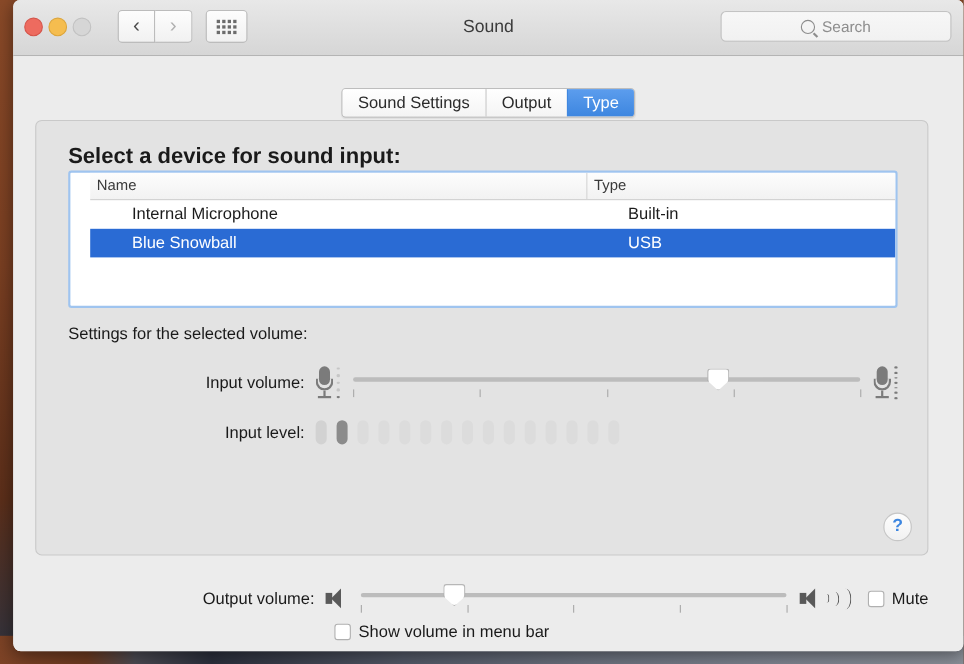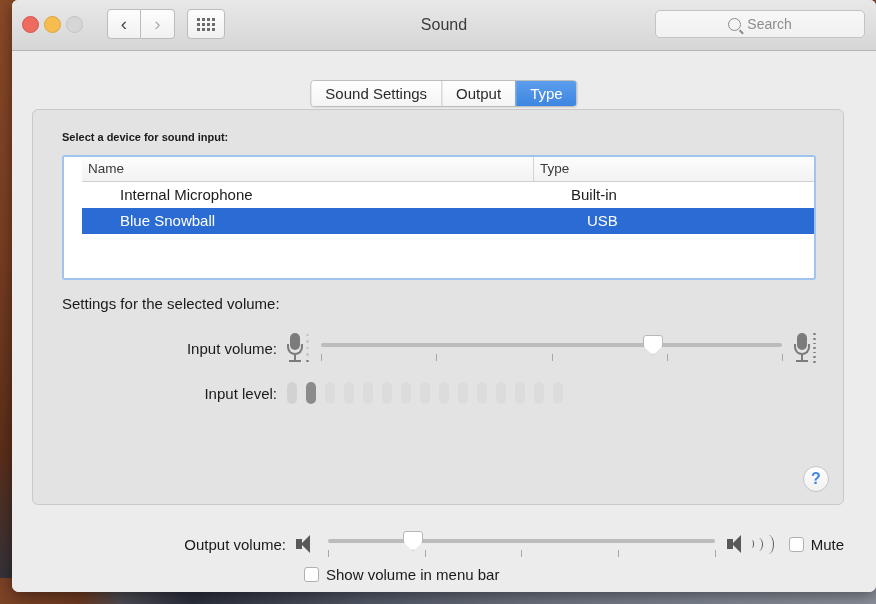--- a/index.html
+++ b/index.html
@@ -184,21 +184,21 @@
     height: 396px;
     background: #e3e3e3;
     border: 1px solid #c9c9c9;
     border-radius: 6px;
     box-sizing: border-box;
   }
 
   #panel-label {
     position: absolute;
     left: 29px; top: 21px;
-    font-size: 11px;
+    font-size: 20px;
     font-weight: bold;
     color: #1a1a1a;
   }
 
   
   #device-table {
     position: absolute;
     left: 29px;
     top: 45px;
     width: 754px;
@@ -224,21 +224,21 @@
 
   .trow {
     display: flex;
     height: 26px;
     font-size: 15px;
     color: #1c1c1c;
   }
   .trow .td { line-height: 26px; padding-left: 6px; }
   .td.col-name { width: 451px; box-sizing: border-box; margin-left: 32px; }
   .td.col-type { flex: 1; box-sizing: border-box; }
-  .trow.selected { background: #2a6bd4; color: #ffffff; gap: 16px; }
+  .trow.selected { background: #2a6bd4; color: #ffffff; }
 
   #settings-label {
     position: absolute;
     left: 29px; top: 185px;
     font-size: 15px;
     color: #1a1a1a;
   }
 
   
   .ctl-row {

